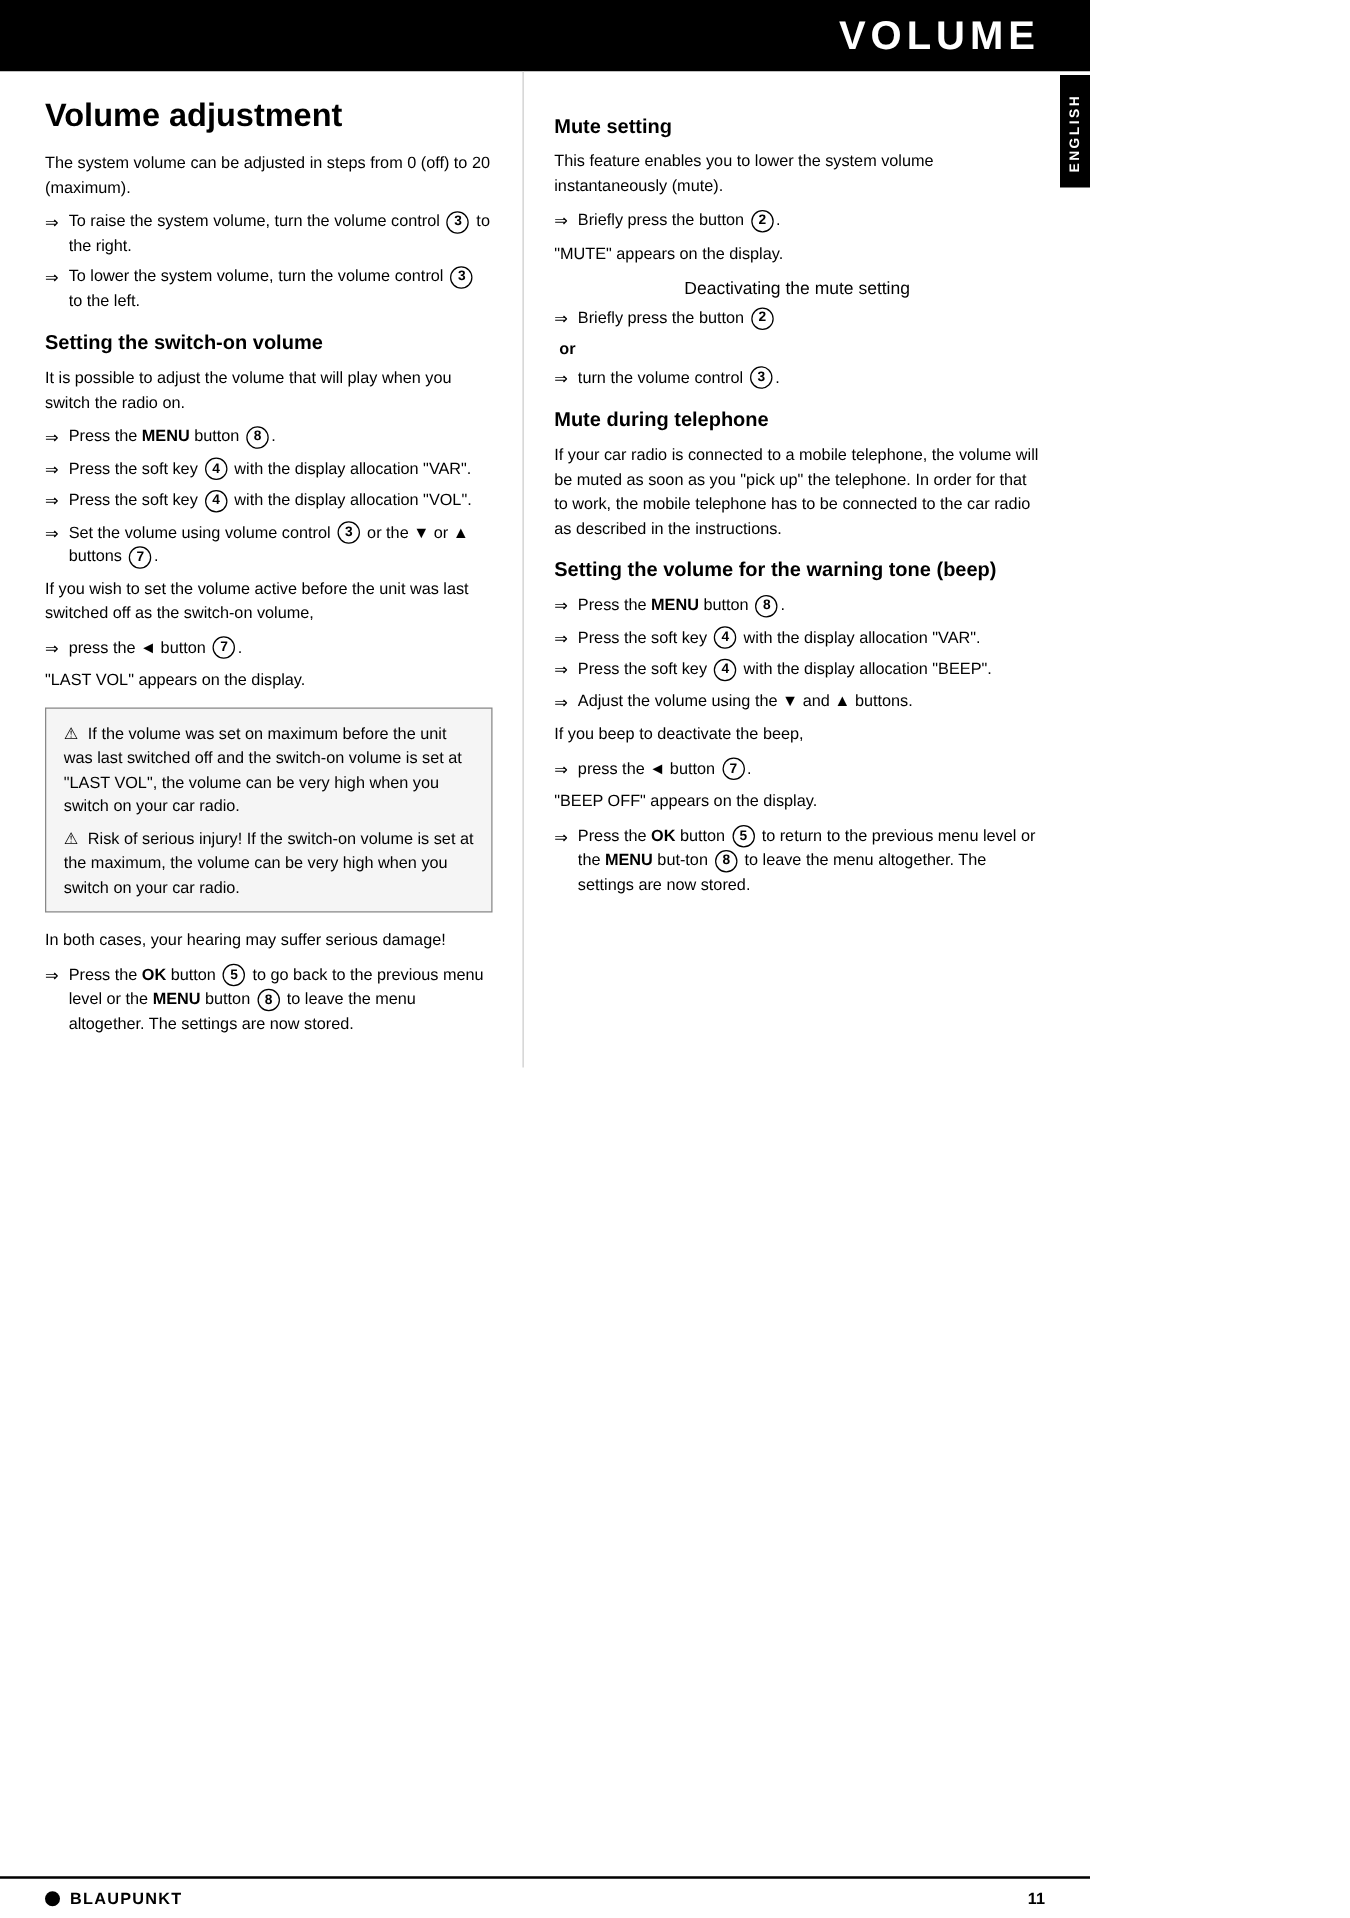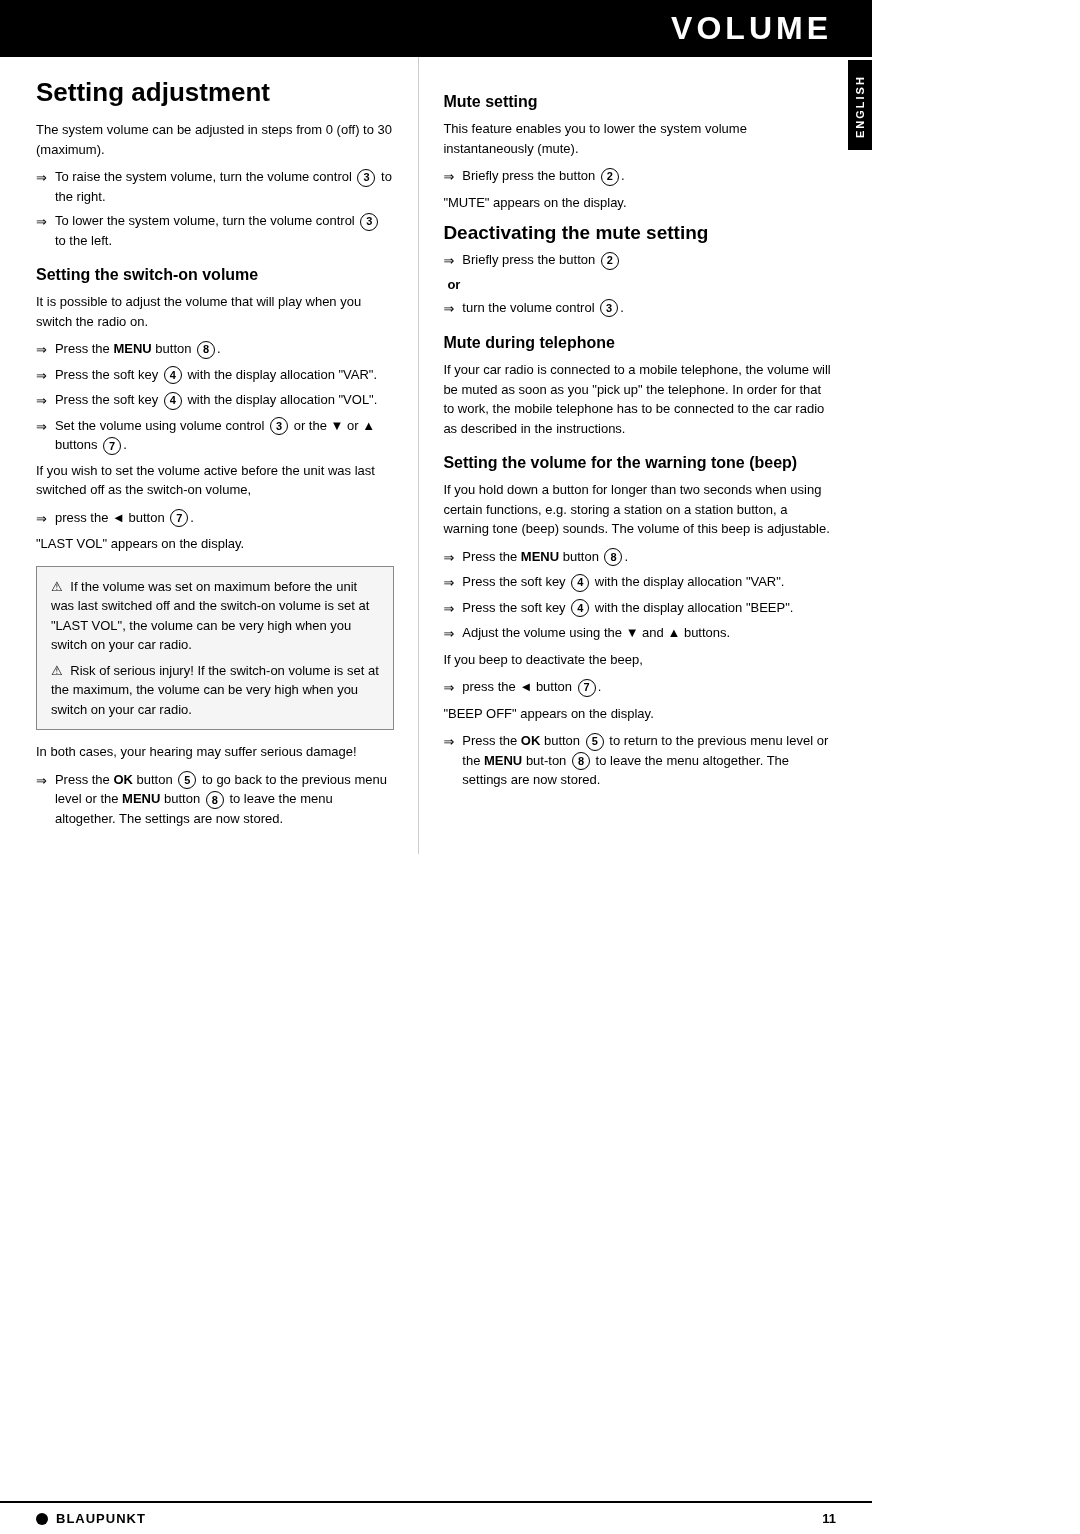--- a/index.html
+++ b/index.html
@@ -67,24 +67,25 @@
       font-weight: bold;
       margin-bottom: 12px;
     }
     h2.section-title {
       font-size: 16px;
       font-weight: bold;
       margin-bottom: 8px;
       margin-top: 16px;
     }
     h3.sub-section-title {
-      font-size: 19px;
-      font-weight: bold;
+      font-size: 14px;
+      font-weight: normal;
       margin-bottom: 6px;
       margin-top: 10px;
+      text-align: center;
     }
     p {
       margin-bottom: 8px;
       line-height: 1.5;
     }
     .bullet-list {
       list-style: none;
       margin: 6px 0;
     }
     .bullet-list li {
@@ -176,23 +177,23 @@
   <div class="header-bar">
     <span>VOLUME</span>
   </div>
 
   <div class="english-tab">ENGLISH</div>
 
   <div class="main-content">
 
     <div class="left-column">
 
-      <h1 class="page-title">Setting  adjustment</h1>
-
-      <p>The system volume can be adjusted in steps from 0 (off) to 30 (maximum).</p>
+      <h1 class="page-title">Volume  adjustment</h1>
+
+      <p>The system volume can be adjusted in steps from 0 (off) to 20 (maximum).</p>
 
       <ul class="bullet-list">
         <li>
           <span class="arrow">⇒</span>
           <span>To raise the system volume, turn the volume control <span class="circled">3</span> to the right.</span>
         </li>
         <li>
           <span class="arrow">⇒</span>
           <span>To lower the system volume, turn the volume control <span class="circled">3</span> to the left.</span>
         </li>
@@ -286,21 +287,20 @@
           <span>turn the volume control <span class="circled">3</span>.</span>
         </li>
       </ul>
 
       <h2 class="section-title">Mute during telephone</h2>
 
       <p>If your car radio is connected to a mobile telephone, the volume will be muted as soon as you "pick up" the telephone. In order for that to work, the mobile telephone has to be connected to the car radio as described in the instructions.</p>
 
       <h2 class="section-title">Setting the volume for the warning tone (beep)</h2>
 
-      <p>If you hold down a button for longer than two seconds when using certain functions, e.g. storing a station on a station button, a warning tone (beep) sounds. The volume of this beep is adjustable.</p>
 
       <ul class="bullet-list">
         <li>
           <span class="arrow">⇒</span>
           <span>Press the <span class="bold">MENU</span> button <span class="circled">8</span>.</span>
         </li>
         <li>
           <span class="arrow">⇒</span>
           <span>Press the soft key <span class="circled">4</span> with the display allocation "VAR".</span>
         </li>

